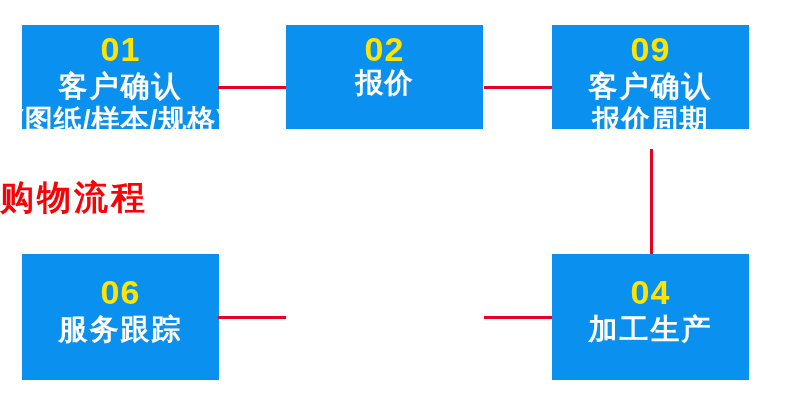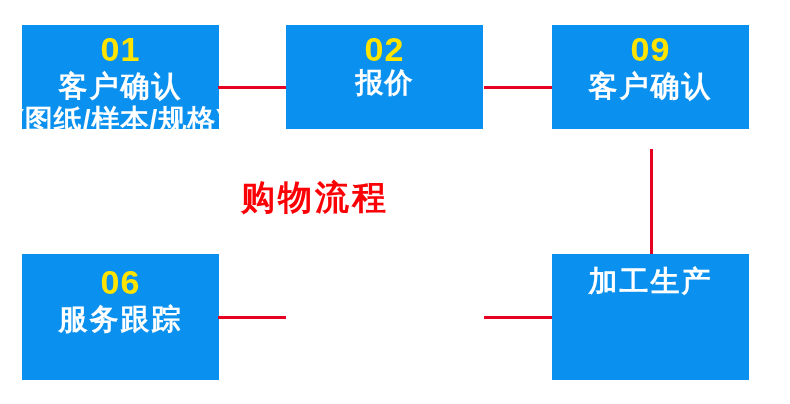--- a/index.html
+++ b/index.html
@@ -21,21 +21,21 @@
     background: var(--box-bg, #0a90ee);
     color: #ffffff;
     display: flex;
     flex-direction: column;
     align-items: center;
     justify-content: flex-start;
     text-align: center;
     box-sizing: border-box;
   }
   .row-top    { top: 25px;  height: 104px; padding-top: 5px; }
-  .row-bottom { top: 254px; height: 126px; padding-top: 9px; }
+  .row-bottom { top: 254px; height: 126px; padding-top: 19px; }
   .col-1 { left: 22px; }
   .col-2 { left: 286px; }
   .col-3 { left: 552px; }
   .step-number {
     color: var(--number-color, #ffe400);
     font-size: 34px;
     font-weight: bold;
     line-height: 38px;
     letter-spacing: 1px;
   }
@@ -65,21 +65,21 @@
   .conn-01-02 { left: 218px; top: 86px; }
   .conn-02-03 { left: 484px; top: 86px; }
   .conn-03-04 { left: 650px; top: 149px; height: 105px; }
   .conn-04-05 { left: 484px; top: 316px; }
   .conn-05-06 { left: 218px; top: 316px; }
   .flow-title {
     position: absolute;
     top: 178px;
     left: 0;
     width: 630px;
-    text-align: center;
+    text-align: left;
     color: var(--title-color, #fb0105);
     font-size: 34px;
     font-weight: bold;
     letter-spacing: 3px;
     line-height: 38px;
   }
 </style>
 </head>
 <body>
 
@@ -92,32 +92,34 @@
   </div>
 
   <div class="step-box row-top col-2">
     <div class="step-number">02</div>
     <div class="step-sublabel">报价</div>
   </div>
 
   <div class="step-box row-top col-3">
     <div class="step-number">09</div>
     <div class="step-label">客户确认</div>
+    <div class="step-sublabel">报价周期</div>
   </div>
 
   <div class="flow-title">购物流程</div>
 
   <div class="step-box row-bottom col-1">
     <div class="step-number">06</div>
     <div class="step-label">服务跟踪</div>
 
   </div>
 
 
   <div class="step-box row-bottom col-3">
+    <div class="step-number">04</div>
     <div class="step-label">加工生产</div>
 
   </div>
 
   <div class="connector conn-h conn-01-02"></div>
   <div class="connector conn-h conn-02-03"></div>
   <div class="connector conn-v conn-03-04"></div>
   <div class="connector conn-h conn-04-05"></div>
   <div class="connector conn-h conn-05-06"></div>
 

